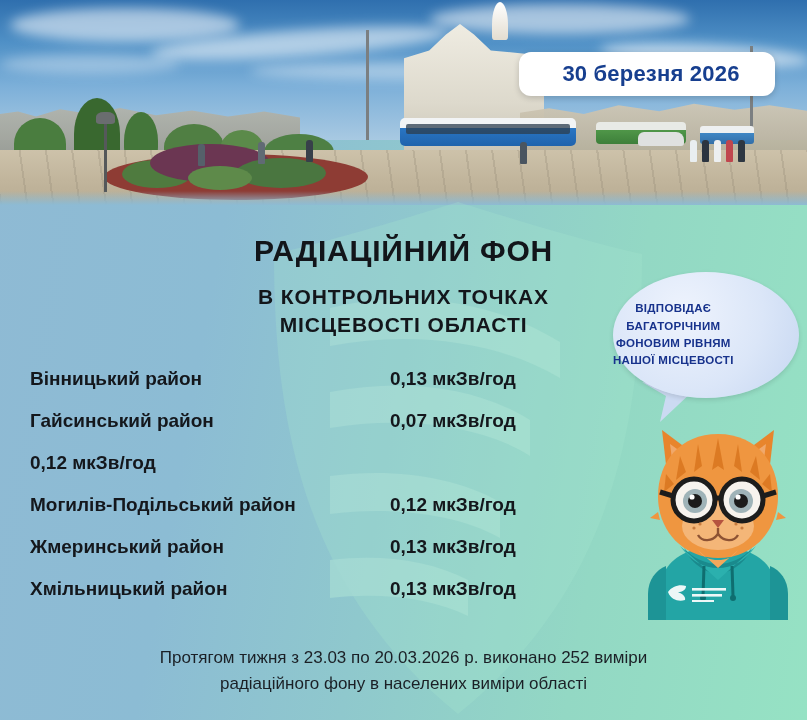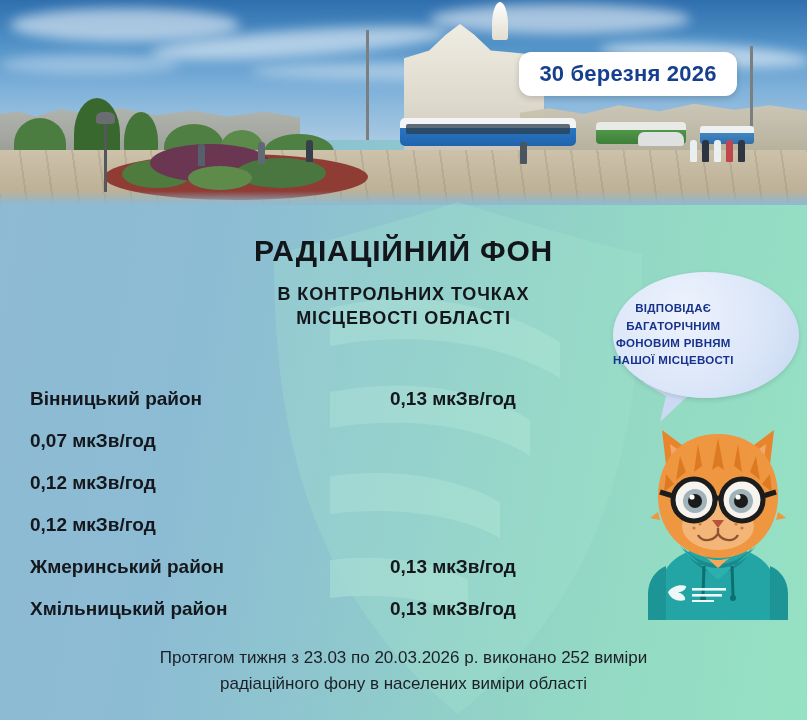--- a/index.html
+++ b/index.html
@@ -219,27 +219,28 @@
     text-shadow: 0 1px 3px rgba(0,0,0,.35);
   }
   .logo-line1 { font-size: 19px; }
   .logo-line2 { font-size: 19px; }
   .logo-line3 { font-size: 26px; }
 
   
   .date-badge {
     position: absolute;
     left: 519px; top: 52px;
-    width: 218px; height: 44px;
+    width: 248px; height: 44px;
     background: #ffffff;
     border-radius: 12px;
     display: flex;
     align-items: center;
     justify-content: center;
     box-shadow: 0 2px 6px rgba(0,0,0,.18);
+    padding-left: 8px;
   }
   .date-badge span {
     color: #173f8f;
     font-size: 22px;
     font-weight: bold;
     letter-spacing: .2px;
   }
 
   
   .watermark {
@@ -259,36 +260,36 @@
     font-size: 30px;
     font-weight: bold;
     color: #12151a;
     letter-spacing: .8px;
   }
   .subtitle {
     position: absolute;
     left: 0; top: 283px;
     width: 807px;
     text-align: center;
-    font-size: 18px;
+    font-size: 21px;
     font-weight: bold;
     color: #13161b;
     line-height: 1.32;
     letter-spacing: .9px;
   }
 
   
   .rows {
     position: absolute;
     left: 30px; top: 368px;
     width: 520px;
   }
   .row {
     display: flex;
-    align-items: flex-end;
+    align-items: flex-start;
     height: 42px;
   }
   .row-name {
     width: 360px;
     font-size: 19px;
     font-weight: bold;
     color: #14171c;
   }
   .row-value {
     flex: 1;
@@ -425,26 +426,28 @@
     <div>В КОНТРОЛЬНИХ  ТОЧКАХ</div>
     <div>МІСЦЕВОСТІ  ОБЛАСТІ</div>
   </div>
 
   <div class="rows">
     <div class="row">
       <div class="row-name">Вінницький район</div>
       <div class="row-value">0,13 мкЗв/год</div>
     </div>
     <div class="row">
+      <div class="row-name">Гайсинський район</div>
       <div class="row-value">0,07 мкЗв/год</div>
     </div>
     <div class="row">
       <div class="row-value">0,12 мкЗв/год</div>
     </div>
     <div class="row">
+      <div class="row-name">Могилів-Подільський район</div>
       <div class="row-value">0,12 мкЗв/год</div>
     </div>
     <div class="row">
       <div class="row-name">Жмеринський район</div>
       <div class="row-value">0,13 мкЗв/год</div>
     </div>
     <div class="row">
       <div class="row-name">Хмільницький район</div>
       <div class="row-value">0,13 мкЗв/год</div>
     </div>

